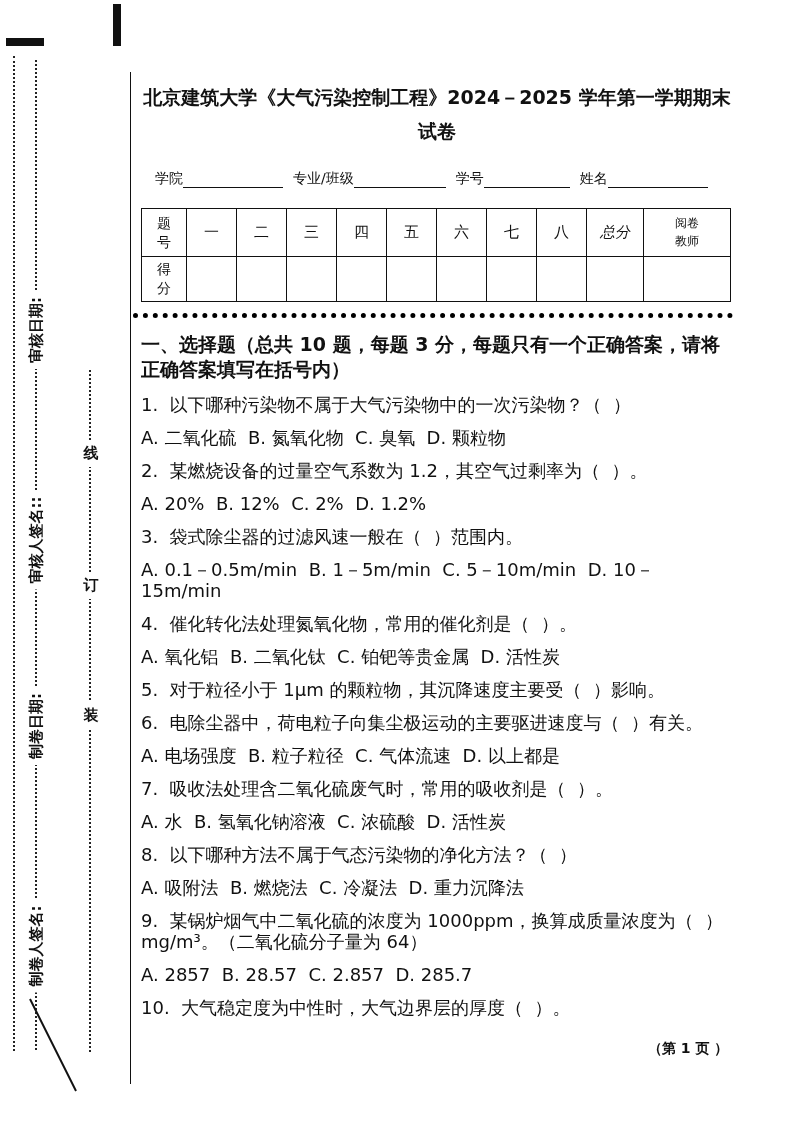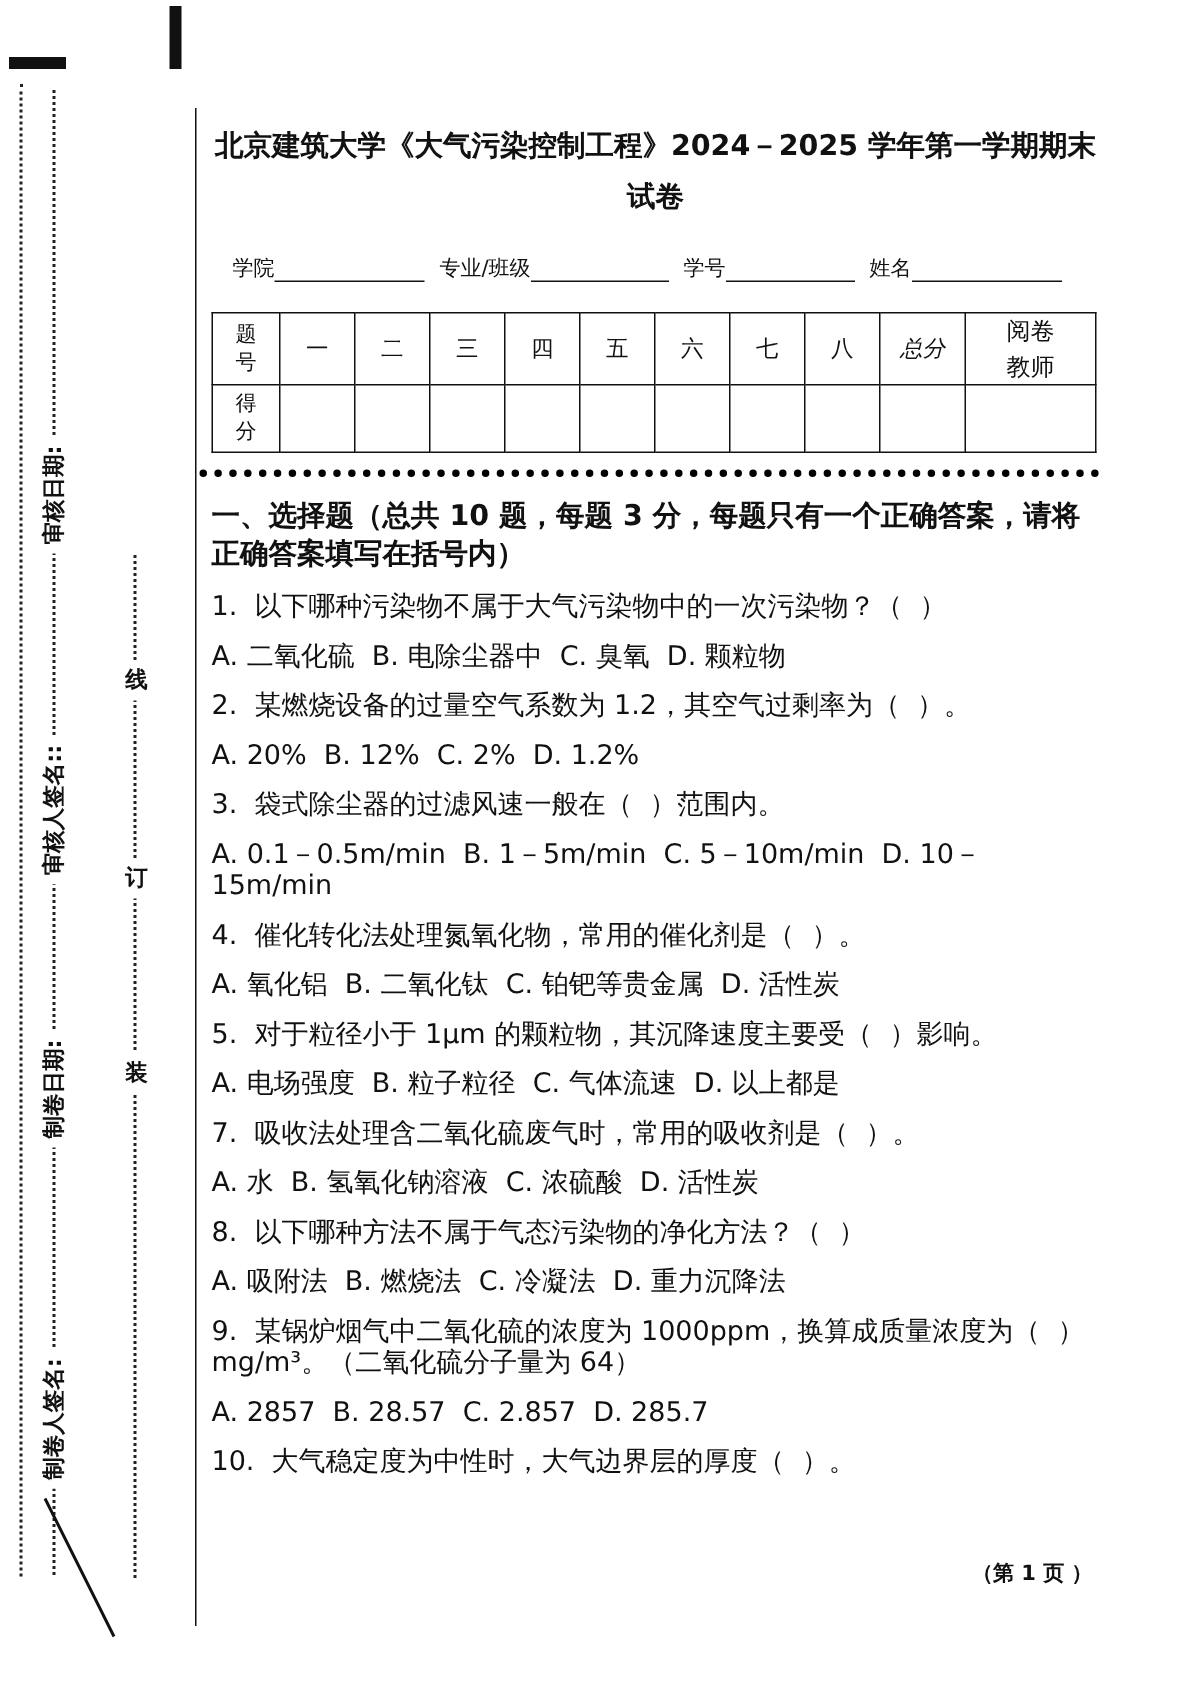--- a/index.html
+++ b/index.html
@@ -42,21 +42,21 @@
   .uline { display:inline-block; border-bottom:1.2px solid #111; height:16px; vertical-align:bottom; margin-right:10px; }
   .u1 { width:100px; } .u2 { width:92px; } .u3 { width:86px; } .u4 { width:100px; }
   table.score { border-collapse:collapse; margin-top:20px; table-layout:fixed; width:578px; }
   table.score td {
     border:1.5px solid #111; text-align:center; vertical-align:middle;
     font-size:15px; padding:0;
   }
   .r1 td { height:47px; } .r2 td { height:44px; }
   .c-lab { width:44px; } .c-num { width:49px; } .c-tot { width:56px;font-style:italic; } .c-grad { width:86px; }
   .stack2 { display:inline-block; width:1.15em; word-break:break-all; line-height:1.35; font-size:14px; }
-  .stack4 { display:inline-block; width:2.3em; word-break:break-all; line-height:1.45; font-size:16px; }
+  .stack4 { display:inline-block; width:2.3em; word-break:break-all; line-height:1.45; font-size:12px; }
   .dots-sep { margin-top:11px; margin-left:-8px; width:600px; border-top:5px dotted #000; height:0; }
   .section-heading {
     margin:14px 0 12px 0; font-weight:bold; font-size:19px; line-height:25px; white-space:pre-wrap;
   }
   .q-line { margin:0 0 12px 0; font-size:18px; line-height:21px; white-space:pre-wrap; }
   .footer { position:absolute; left:648px; top:1040px; font-size:14px; font-weight:bold; }
 </style>
 </head>
 <body>
 
@@ -118,33 +118,34 @@
       <td></td>
     </tr>
   </tbody>
     </table>
 
   <div class="dots-sep"></div>
 
   <p class="section-heading">一、选择题（总共 10 题，每题 3 分，每题只有一个正确答案，请将正确答案填写在括号内）</p>
 
   <p class="q-line">1.  以下哪种污染物不属于大气污染物中的一次污染物？（  ）</p>
-  <p class="q-line">A. 二氧化硫  B. 电除尘器中  C. 臭氧  D. 颗粒物</p>
+  <p class="q-line">A. 二氧化硫  B. 氮氧化物  C. 臭氧  D. 颗粒物</p>
 
   <p class="q-line">2.  某燃烧设备的过量空气系数为 1.2，其空气过剩率为（  ）。</p>
   <p class="q-line">A. 20%  B. 12%  C. 2%  D. 1.2%</p>
 
   <p class="q-line">3.  袋式除尘器的过滤风速一般在（  ）范围内。</p>
   <p class="q-line">A. 0.1－0.5m/min  B. 1－5m/min  C. 5－10m/min  D. 10－15m/min</p>
 
   <p class="q-line">4.  催化转化法处理氮氧化物，常用的催化剂是（  ）。</p>
   <p class="q-line">A. 氧化铝  B. 二氧化钛  C. 铂钯等贵金属  D. 活性炭</p>
 
   <p class="q-line">5.  对于粒径小于 1μm 的颗粒物，其沉降速度主要受（  ）影响。</p>
 
+  <p class="q-line">6.  电除尘器中，荷电粒子向集尘极运动的主要驱进速度与（  ）有关。</p>
   <p class="q-line">A. 电场强度  B. 粒子粒径  C. 气体流速  D. 以上都是</p>
 
   <p class="q-line">7.  吸收法处理含二氧化硫废气时，常用的吸收剂是（  ）。</p>
   <p class="q-line">A. 水  B. 氢氧化钠溶液  C. 浓硫酸  D. 活性炭</p>
 
   <p class="q-line">8.  以下哪种方法不属于气态污染物的净化方法？（  ）</p>
   <p class="q-line">A. 吸附法  B. 燃烧法  C. 冷凝法  D. 重力沉降法</p>
 
   <p class="q-line">9.  某锅炉烟气中二氧化硫的浓度为 1000ppm，换算成质量浓度为（  ）mg/m³。（二氧化硫分子量为 64）</p>
   <p class="q-line">A. 2857  B. 28.57  C. 2.857  D. 285.7</p>

